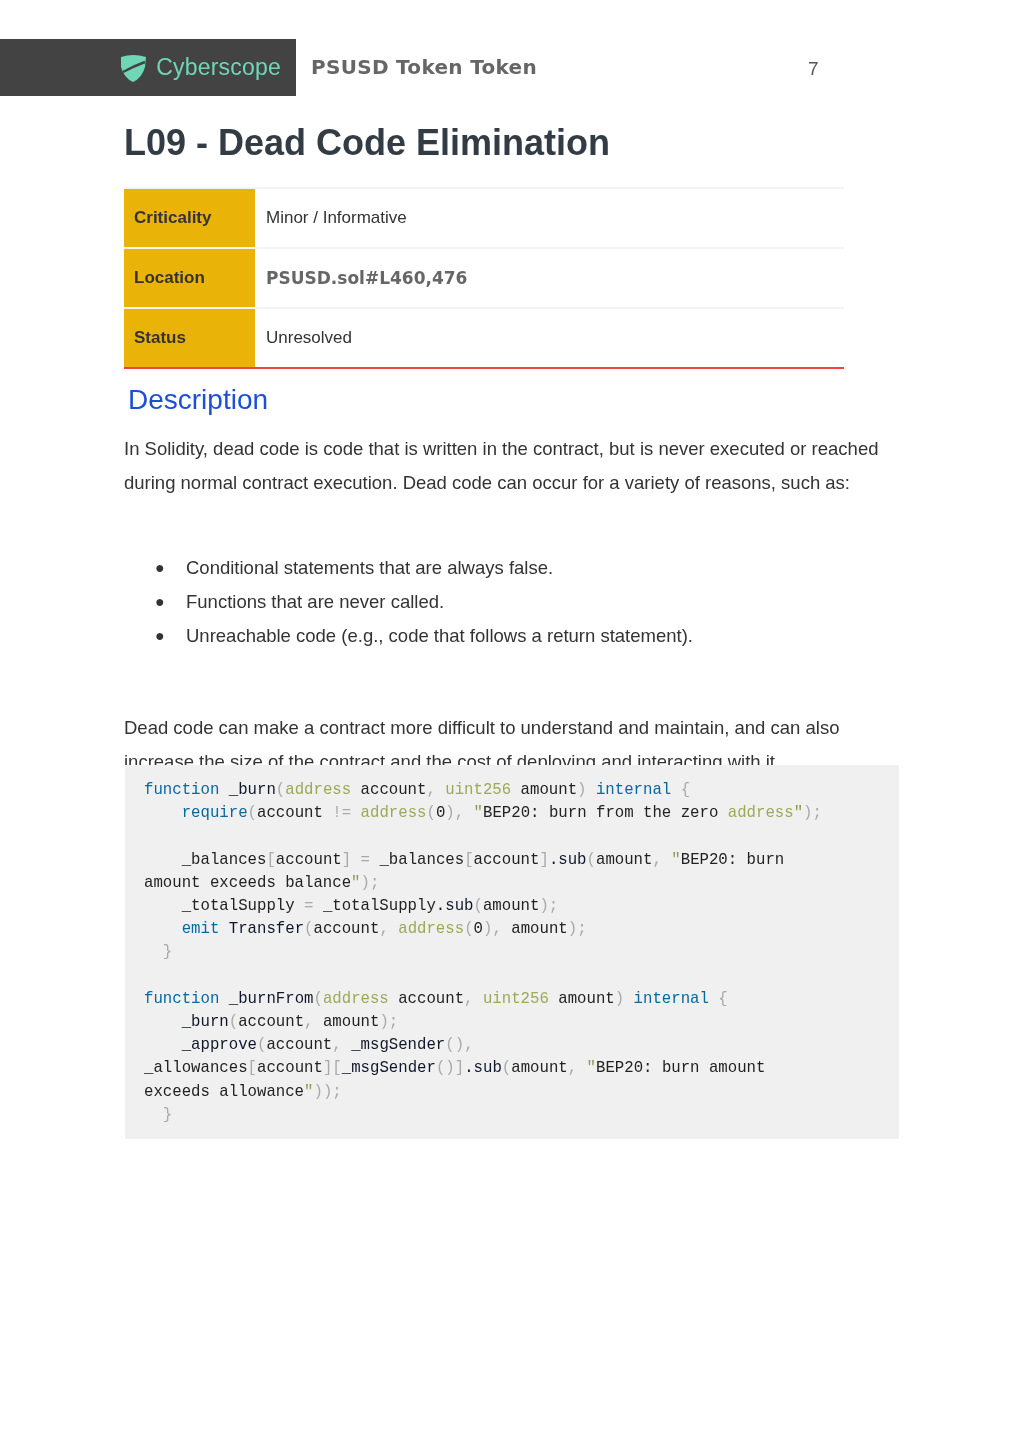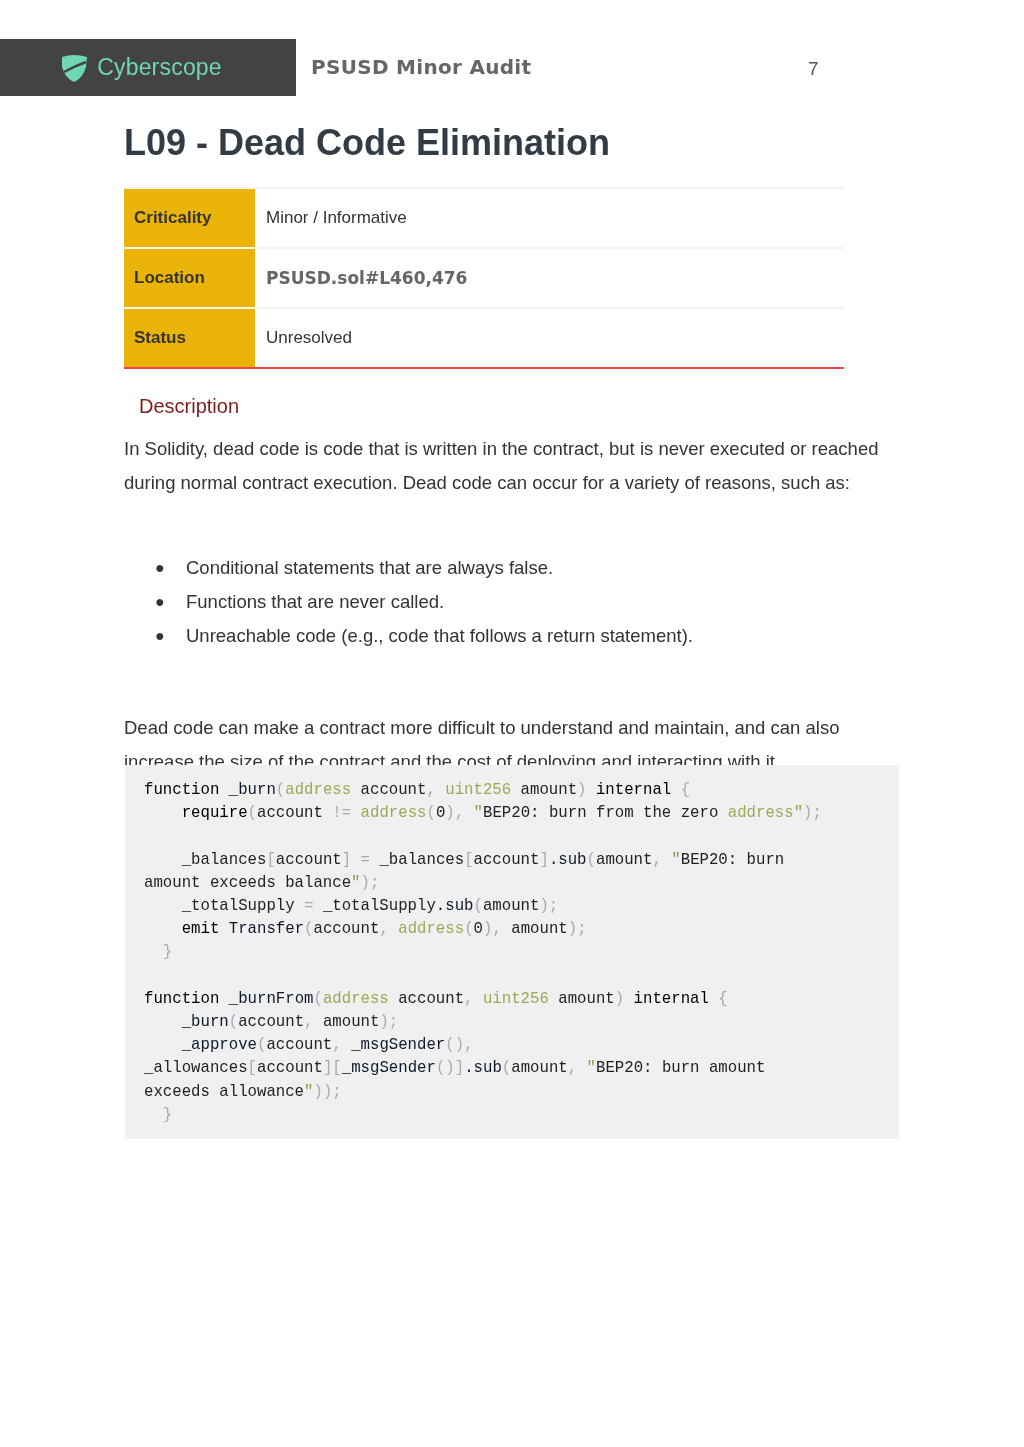--- a/index.html
+++ b/index.html
@@ -1,54 +1,54 @@
 <!DOCTYPE html>
 <html><head>
 <meta charset="utf-8">
 <style>
   html,body{margin:0;padding:0;background:#fff;}
   body{width:1024px;height:1447px;position:relative;overflow:hidden;font-family:"Liberation Sans",sans-serif;color:#333;}
-  .header-bar{position:absolute;left:0;top:39px;width:296px;height:57px;background:#434343;display:flex;align-items:center;justify-content:center;box-sizing:border-box;padding-right:15px;}
+  .header-bar{position:absolute;left:0;top:39px;width:296px;height:57px;background:#434343;display:flex;align-items:center;justify-content:flex-end;box-sizing:border-box;padding-right:15px;}
   .logo{display:flex;align-items:center;gap:8px;}
   .logo-text{color:#6fd6b6;font-size:23px;font-family:"Liberation Sans",sans-serif;letter-spacing:0.2px;}
   .doc-title{position:absolute;left:311px;top:55px;font-size:20px;font-weight:bold;color:#666;font-family:"DejaVu Sans",sans-serif;letter-spacing:0.3px;}
   .page-num{position:absolute;left:808px;top:58px;font-size:19px;color:#555;}
   h1{position:absolute;left:124px;top:122px;margin:0;font-size:36px;font-weight:bold;color:#333b44;}
   .meta-table{position:absolute;left:124px;top:187px;width:720px;border-collapse:collapse;}
   .meta-table td{height:56px;font-size:17px;border-top:2px solid #f2f4f7;}
   .meta-table tr:last-child td{border-bottom:2px solid #ef4444;}
   .meta-table td.k{width:131px;background:#eab308;font-weight:bold;padding-left:10px;box-sizing:border-box;color:#333;}
   .meta-table td.v{padding-left:11px;color:#333;}
   .meta-table td.v.loc{font-family:"DejaVu Sans",sans-serif;font-weight:bold;color:#666;font-size:17px;}
-  h2{position:absolute;left:124px;top:380px;margin:15px;font-size:20px;font-weight:normal;color:#7f1d1d;}
+  h2{position:absolute;left:124px;top:380px;margin:4px;font-size:28px;font-weight:normal;color:#1d4ed8;}
   .para{position:absolute;left:124px;width:760px;font-size:18.5px;line-height:34px;color:#333;margin:0;}
   .bullets{position:absolute;left:124px;top:551px;margin:0;padding:0;list-style:none;}
   .bullets li{font-size:18.5px;line-height:34px;position:relative;padding-left:62px;color:#333;}
   .bullets li .dot{position:absolute;left:31px;top:0;font-size:16px;}
   .code-block{position:absolute;left:125px;top:765px;width:774px;height:374px;background:#f0f0f0;box-sizing:border-box;padding:14px 0 0 19px;}
   .code-block pre{margin:0;font-family:"Liberation Mono",monospace;font-size:15.7px;line-height:23.2px;color:#222;white-space:pre;}
-  .kw{color:#000000;}
+  .kw{color:#0369a1;}
   .fn{color:#0f172a;}
   .ty{color:#9aaa55;}
   .st{color:#8f9a4a;}
   .pn{color:#aaa;}
 </style>
 </head>
 <body>
 
 <div class="header-bar">
   <div class="logo">
     <svg width="30" height="30" viewBox="0 0 30 30">
       <path d="M3 4 Q15 0 28 4 L27 14 Q24 25 15 29 Q6 25 3 14 Z" fill="#6fd6b6"></path>
       <path d="M5 19 Q16 13 27 9" stroke="#434343" stroke-width="2.5" fill="none"></path>
     </svg>
     <span class="logo-text">Cyberscope</span>
   </div>
 </div>
-<div class="doc-title">PSUSD Minor Audit</div>
+<div class="doc-title">PSUSD Token Token</div>
 <div class="page-num">7</div>
 
 <h1>L09 - Dead Code Elimination</h1>
 
 <table class="meta-table">
   <tbody>
       <tr>
     <td class="k">Criticality</td>
     <td class="v">Minor / Informative</td>
   </tr>

